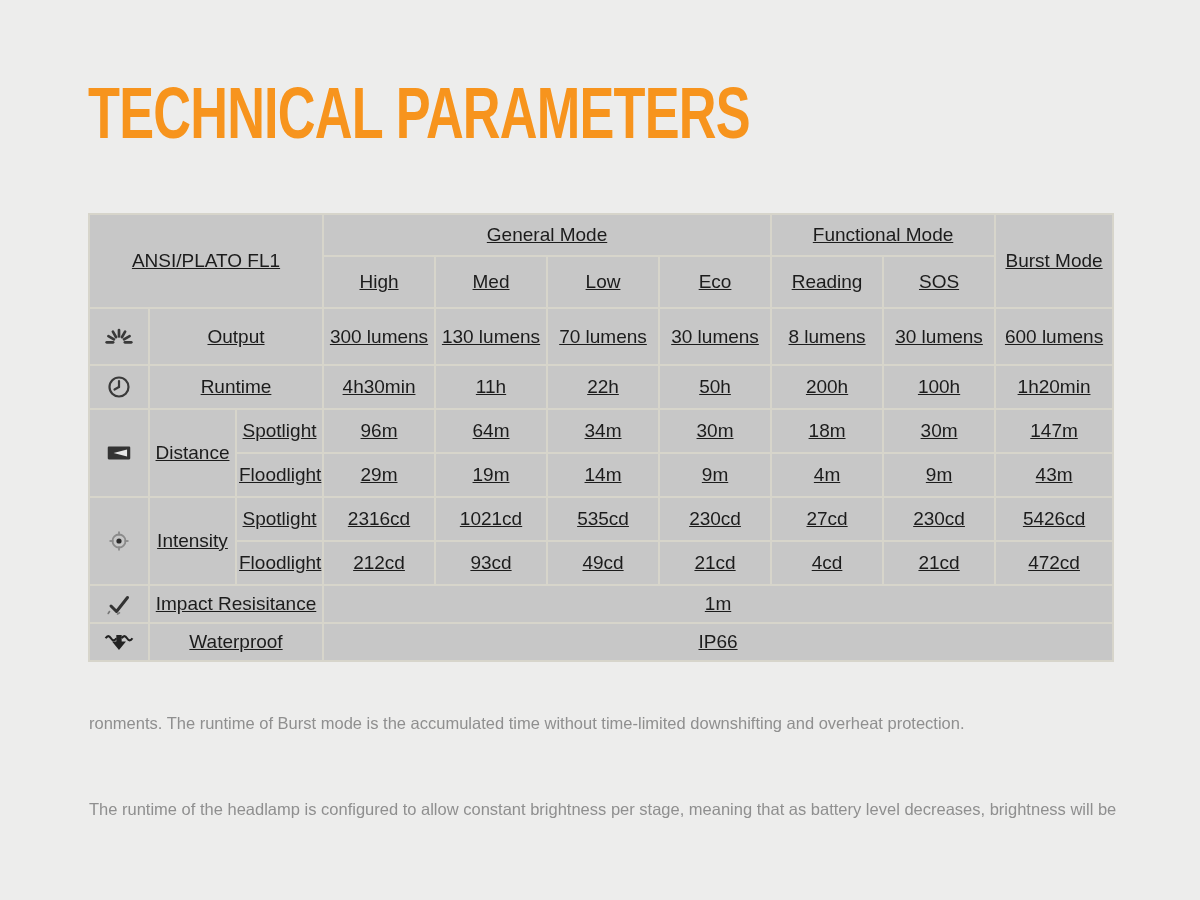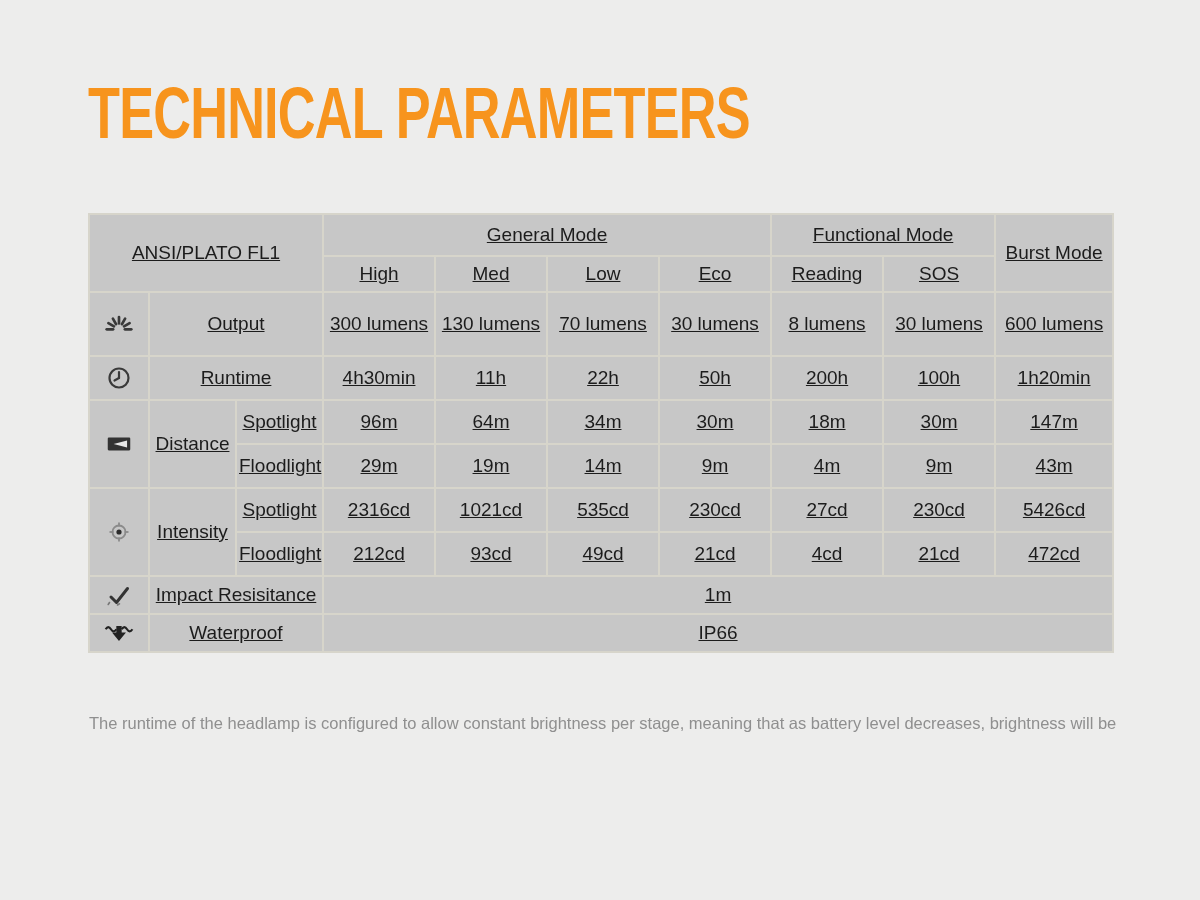--- a/index.html
+++ b/index.html
@@ -39,22 +39,22 @@
     background:#c7c7c7;
     font-size:19px;
     overflow:hidden;
   }
   td.hdr{
     background:#ee9b1e;
     font-size:20px;
   }
   td.ansi{font-size:26px;}
   tr.hr1{height:42px;}
-  tr.hr2{height:36px;}
-  tr.r-out{height:64px;}
+  tr.hr2{height:52px;}
+  tr.r-out{height:57px;}
   tr.r-std{height:44px;}
   tr.r-sm{height:38px;}
   td.lbl{font-size:18px;}
   td.sublbl{font-size:17px;margin-left:39px;}
   td.smlbl{font-size:17px;}
   td.iconcell{padding:0;}
   .icn{display:inline-block;vertical-align:middle;}
   .notice{
     position:absolute;
     left:89px;top:652px;
@@ -227,15 +227,16 @@
         <path d="M11.5,7.5 h5 v6 h4 l-6.5,8 -6.5,-8 h4 z" fill="#222"></path>
       </svg>
     </td>
     <td class="smlbl" colspan="2">Waterproof</td>
     <td colspan="7">IP66</td>
   </tr>
 </tbody>
   </table>
 
 <div class="notice">
+  <div>ronments. The runtime of Burst mode is the accumulated time without time-limited downshifting and overheat protection.</div>
   <div>The runtime of the headlamp is configured to allow constant brightness per stage, meaning that as battery level decreases, brightness will be</div>
   
 </div>
 
 </body></html>

